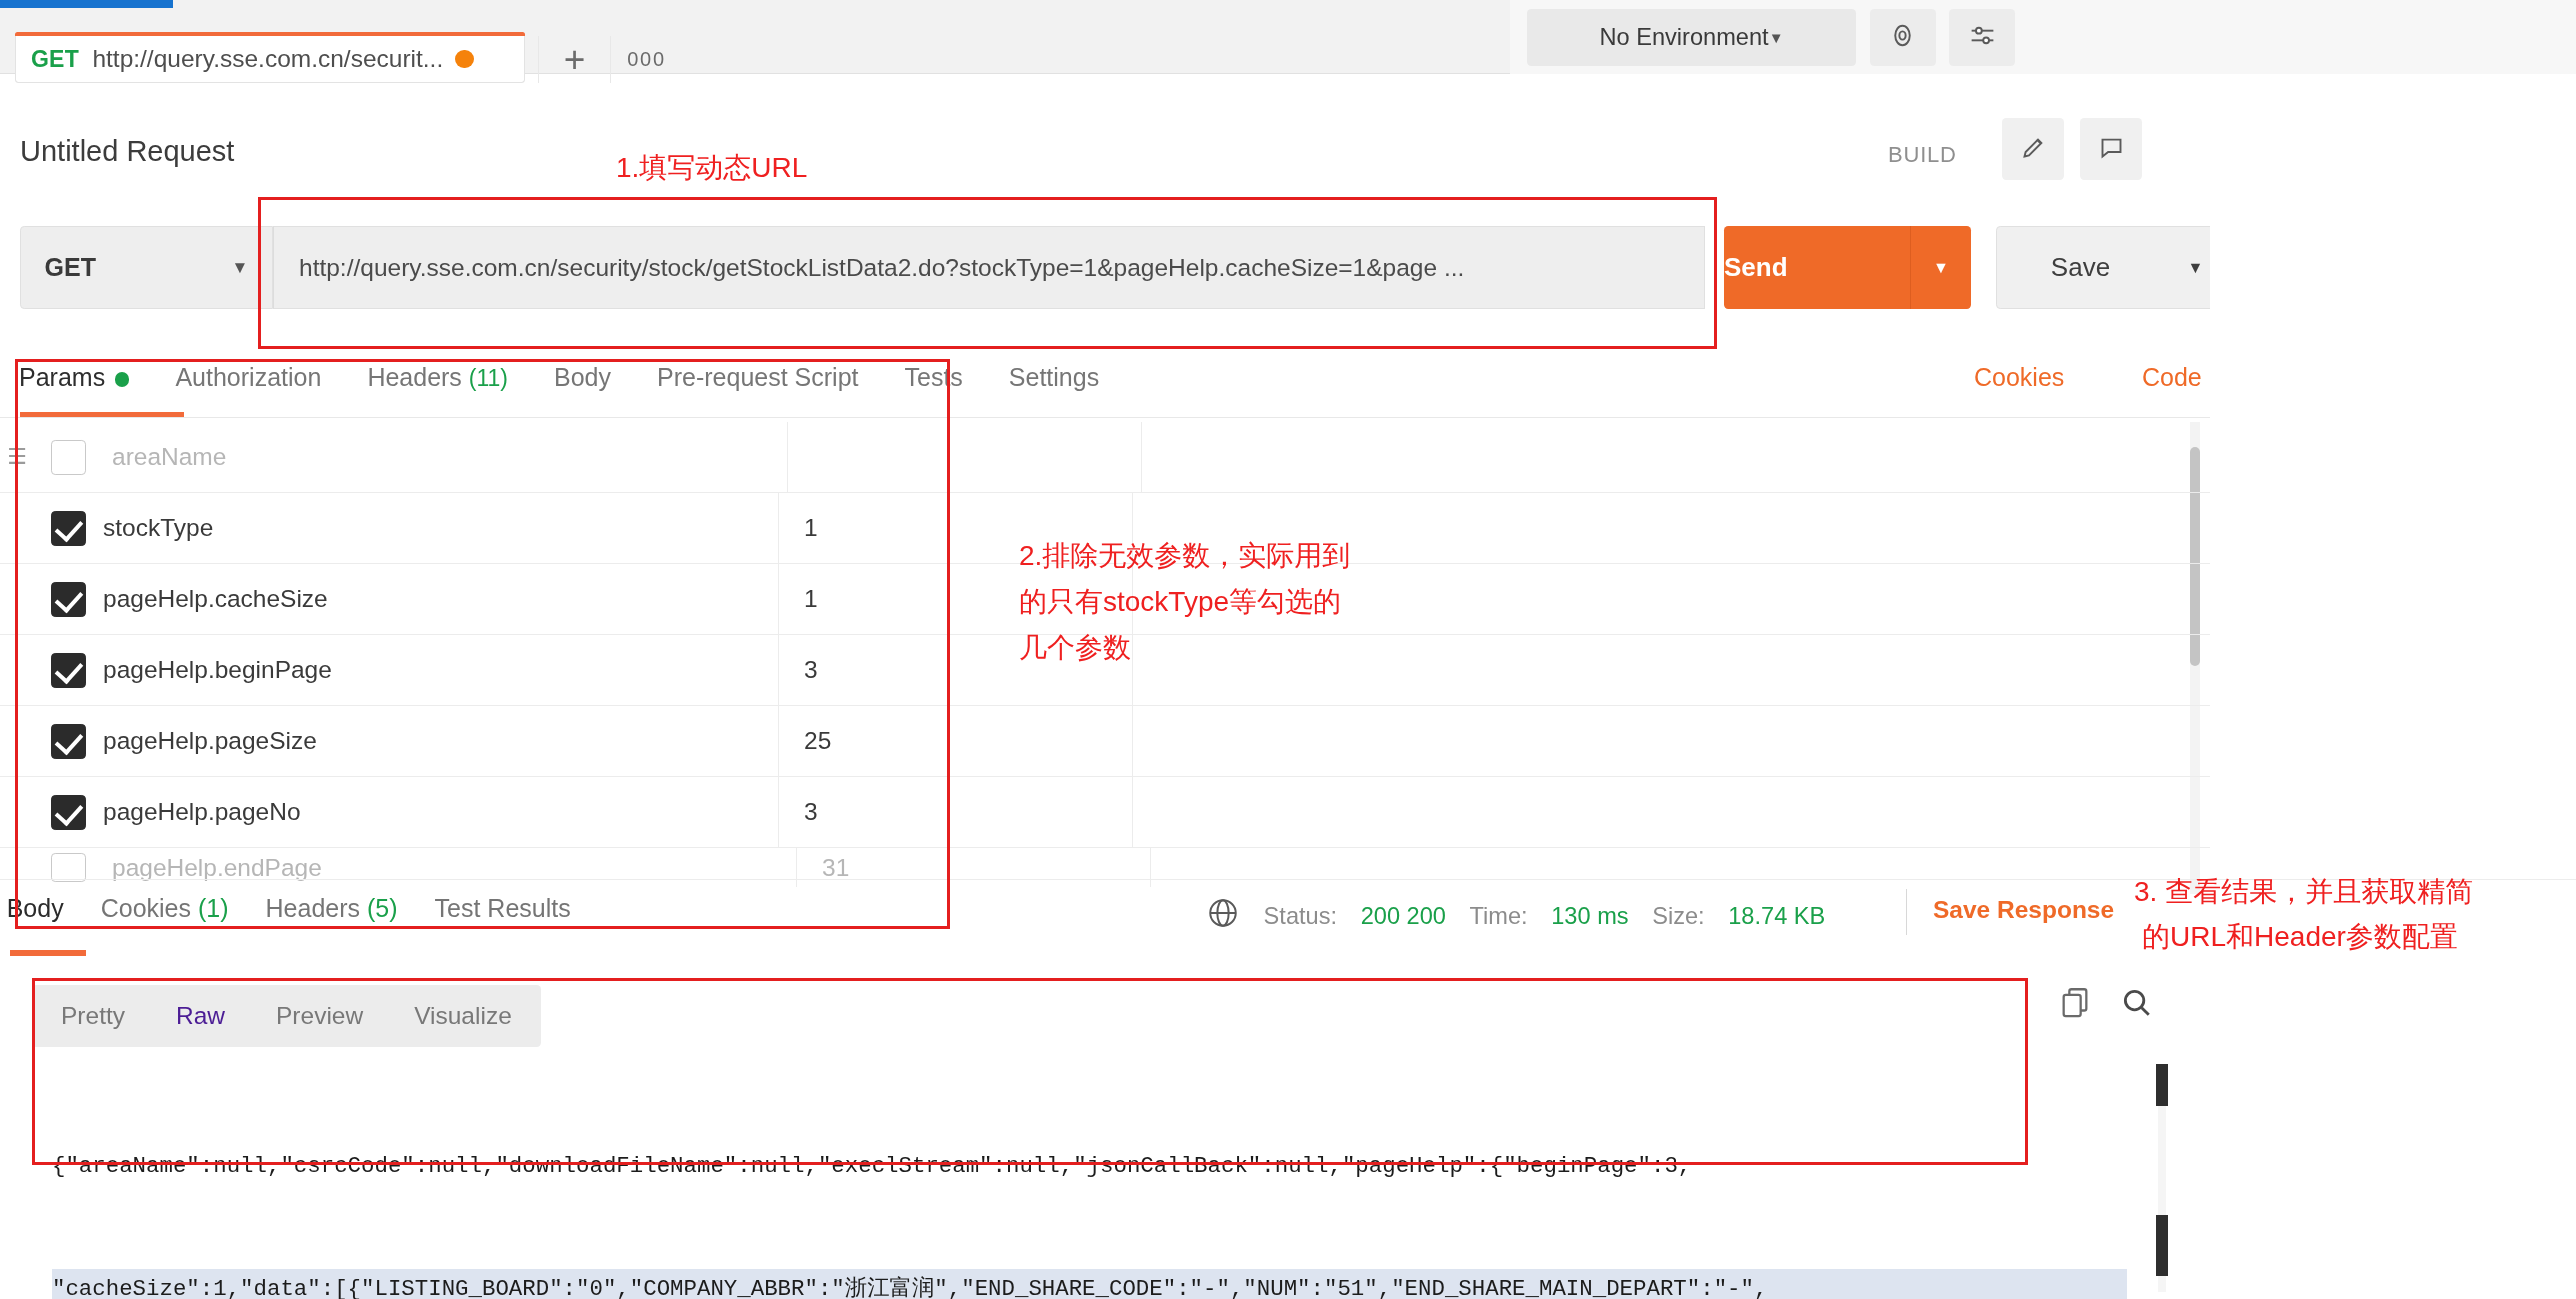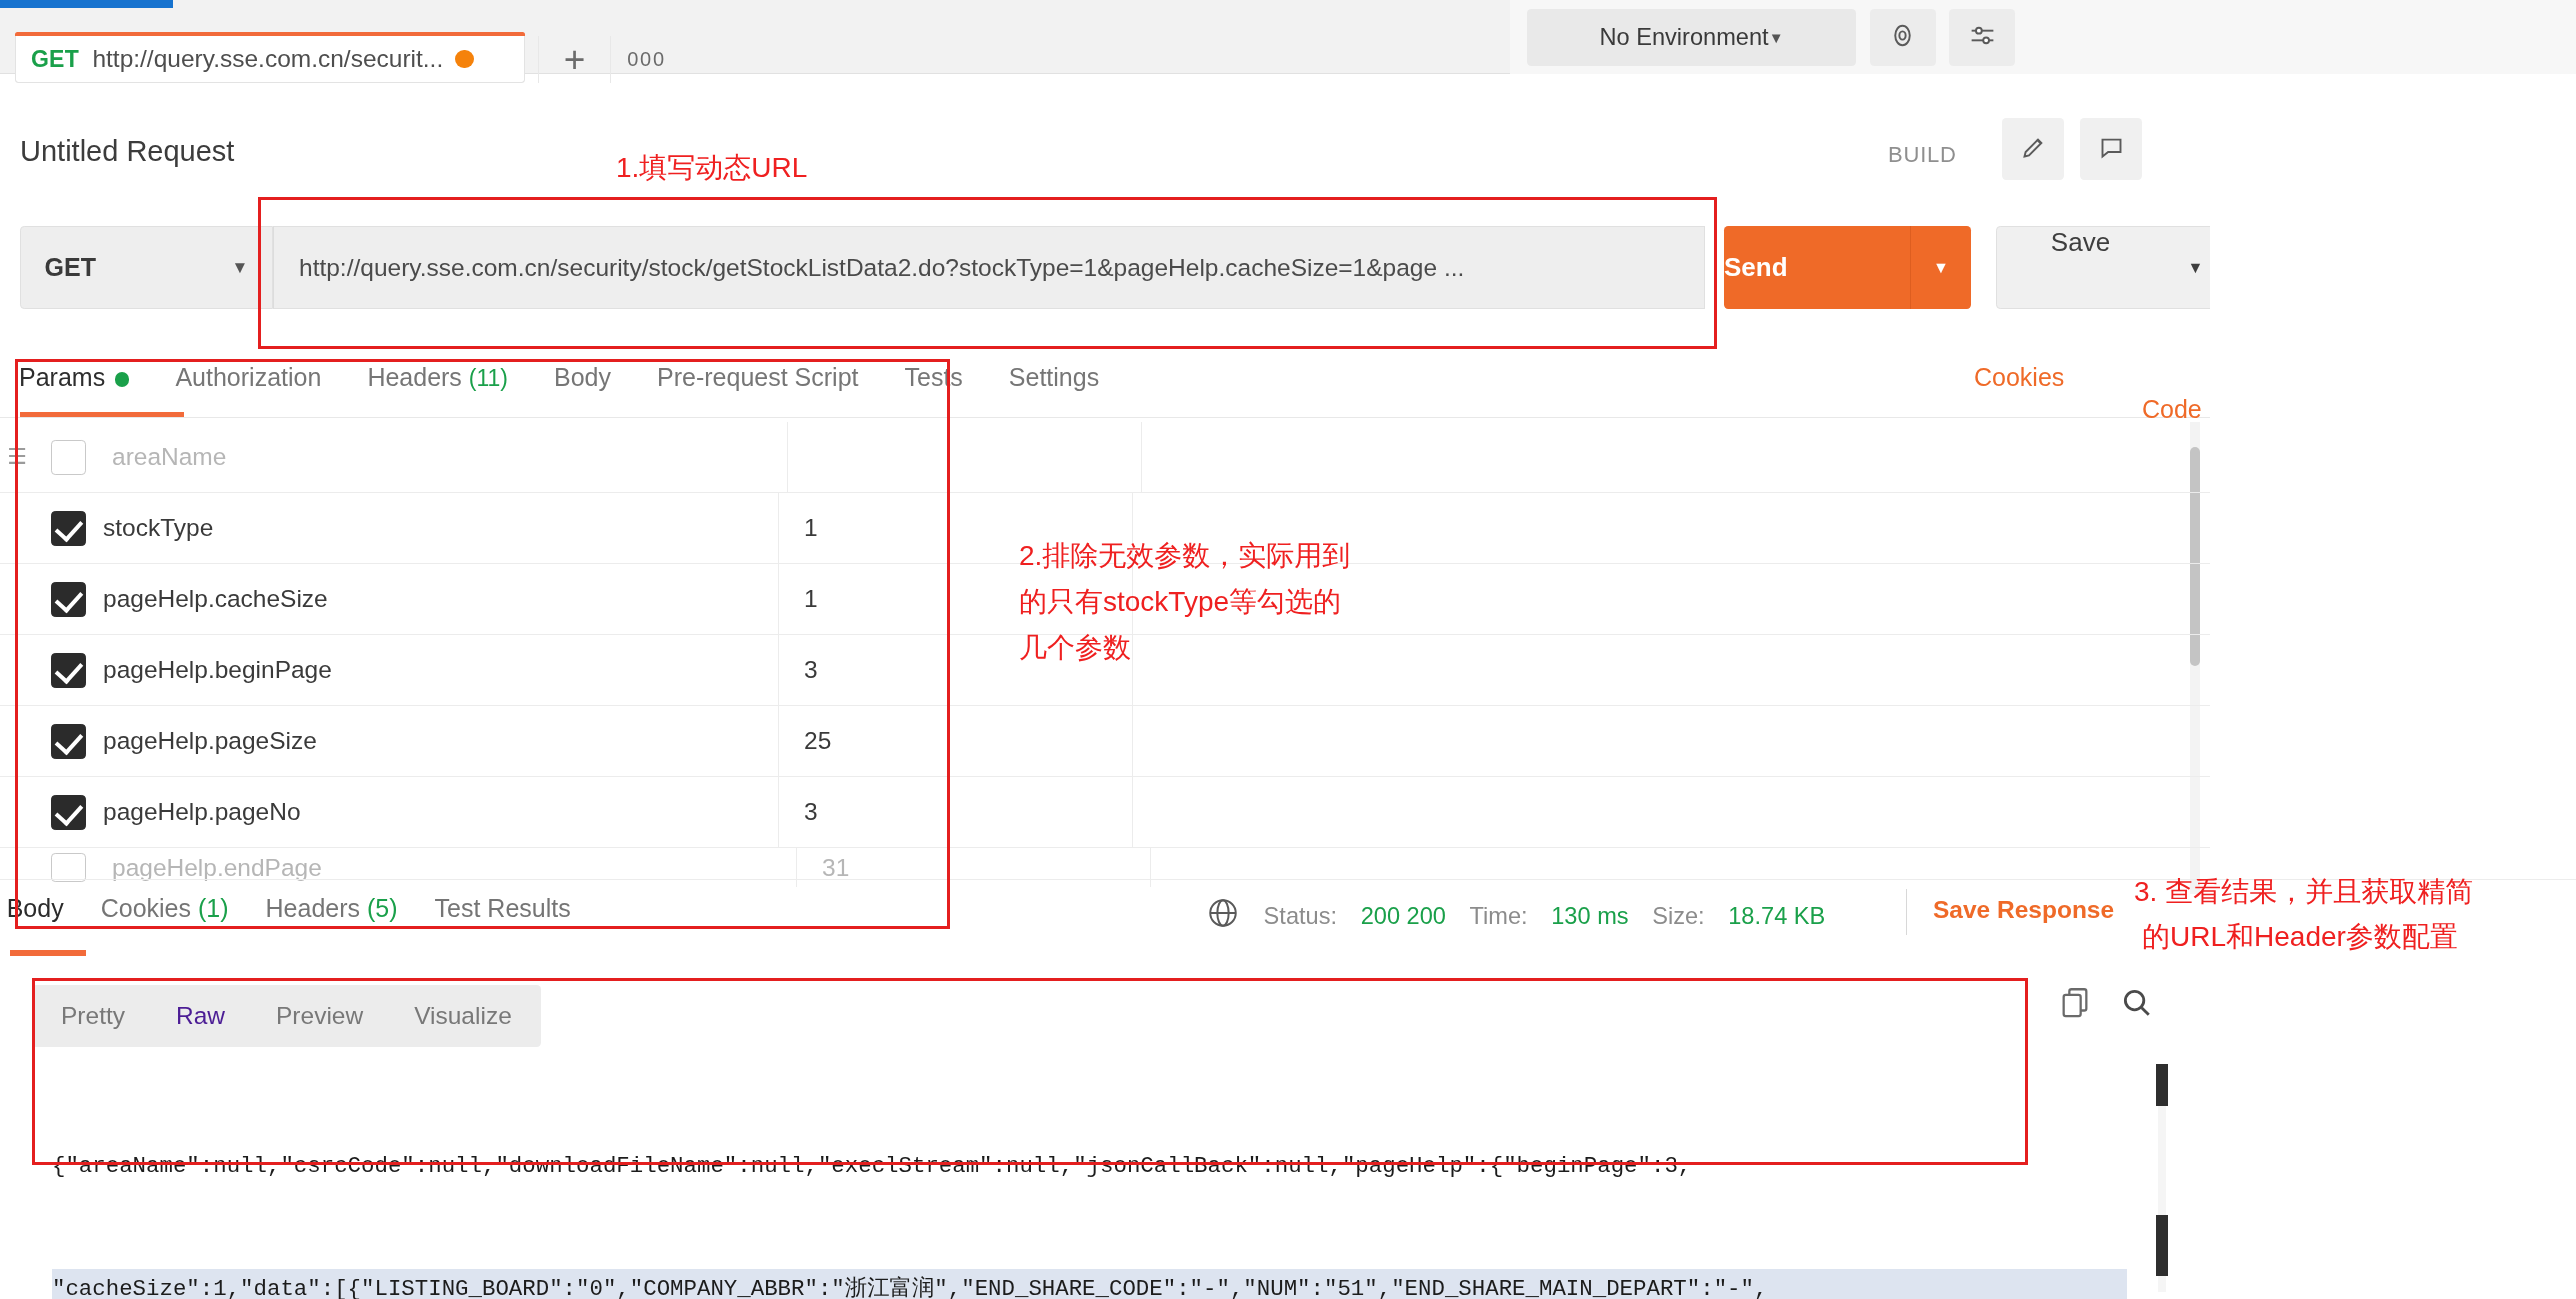--- a/index.html
+++ b/index.html
@@ -96,21 +96,21 @@
   }
   .send-caret {
     position:absolute; left:1910px; top:226px; width:61px; height:83px;
     background:#ef6a28; color:#fff; border-radius:0 4.2px 4.2px 0;
     display:flex; align-items:center; justify-content:center; font-size:16px;
     border-left:0.8px solid #dd5e20;
   }
   .save-btn {
     position:absolute; left:1996px; top:226px; width:169px; height:83px;
     background:#f0f0f0; border:0.8px solid #e0e0e0; border-radius:4.2px 0 0 4.2px;
-    display:flex; justify-content:center; font-size:26px; color:#3e3e3e;
+    display:flex; align-items:center; justify-content:center; font-size:26px; color:#3e3e3e;
   }
   .save-caret {
     position:absolute; left:2164px; top:226px; width:64px; height:83px;
     background:#f0f0f0; border:0.8px solid #e0e0e0; border-left:none; border-radius:0 4.2px 4.2px 0;
     display:flex; align-items:center; justify-content:center; font-size:16px; color:#3e3e3e;
   }
 
   
   .reqtabs {
     position:absolute; left:19px; top:363px; display:flex; align-items:flex-end; gap:16px;
@@ -128,21 +128,21 @@
   .rt-underline {
     position:absolute; left:20px; top:412px; width:164px; height:5px; background:#f26b3a;
   }
   .rt-rule {
     position:absolute; left:0; top:417px; width:2210px; height:0.8px; background:#e8e8e8;
   }
   .cookies-link {
     position:absolute; left:1974px; top:363px; font-size:25px; color:#ef6a28;
   }
   .code-link {
-    position:absolute; left:2142px; top:363px; font-size:25px; color:#ef6a28;margin-top:32px;
+    position:absolute; left:2142px; top:363px; font-size:25px; color:#ef6a28;
   }
 
   
   .ptable { position:absolute; left:0; top:422px; width:2210px; }
   .prow {
     display:flex; align-items:center; height:71px;
     border-bottom:0.8px solid #ececec;
   }
   .pgrip { width:34px; display:flex; justify-content:center; color:#9b9b9b; font-size:22px; }
   .pchk { width:69px; display:flex; justify-content:center; }

